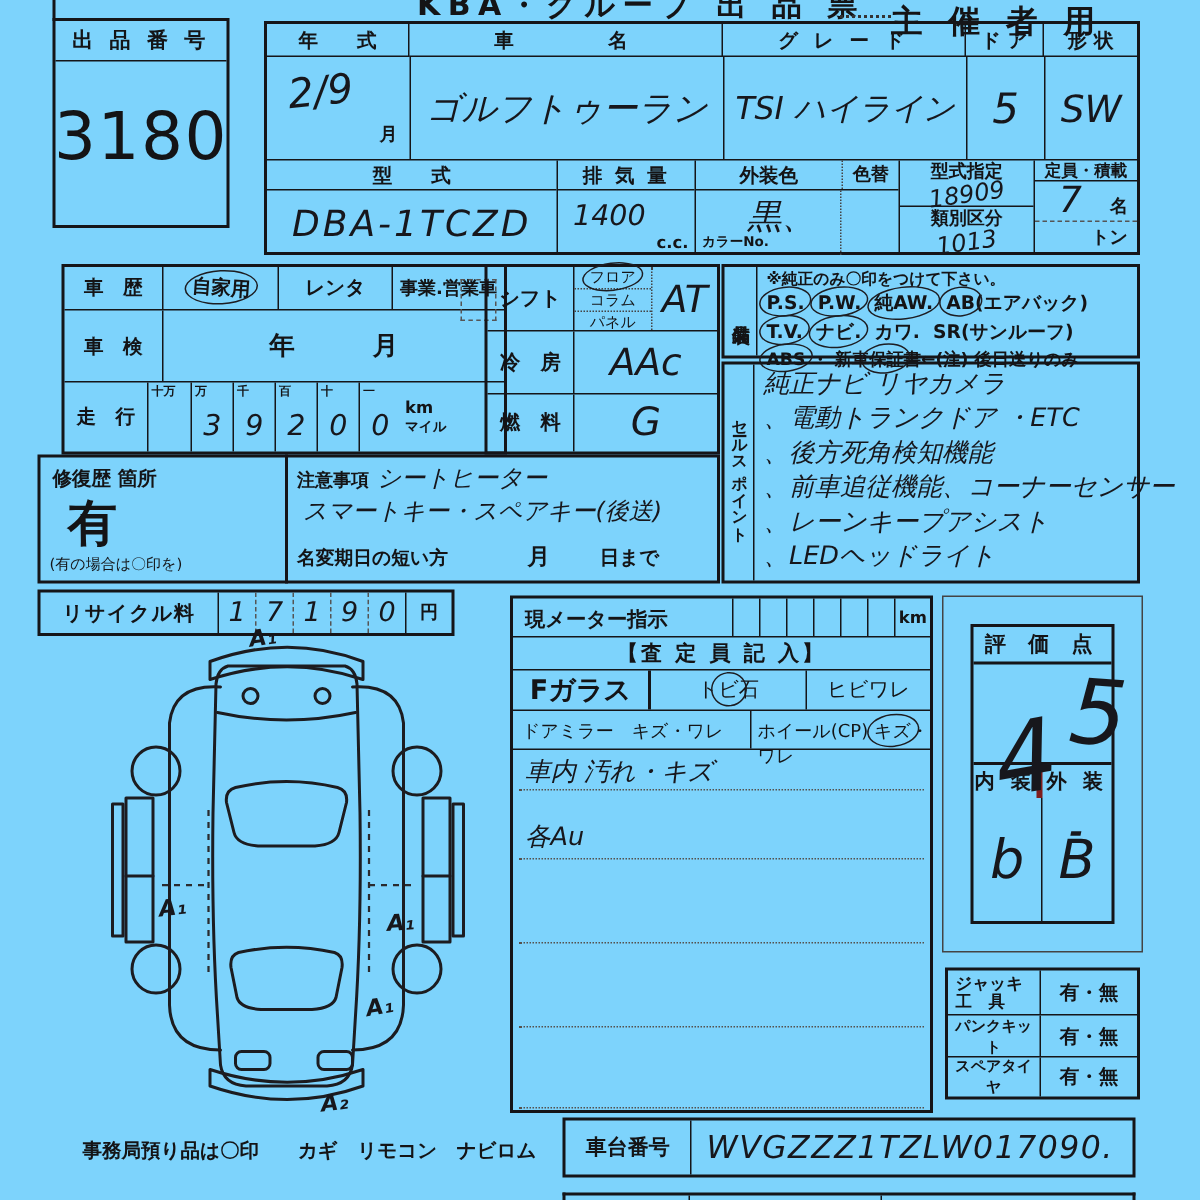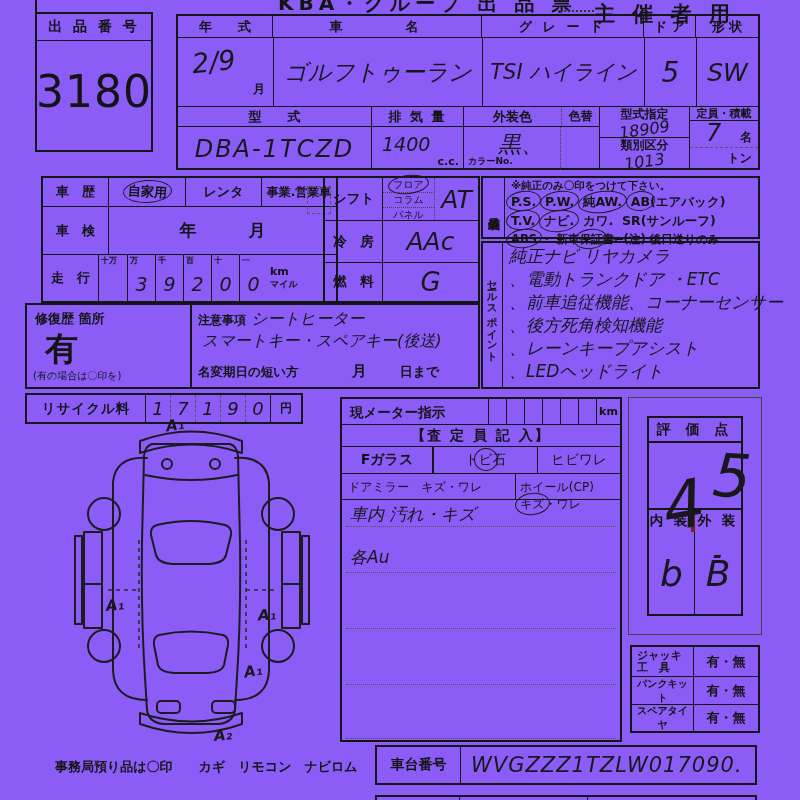--- a/index.html
+++ b/index.html
@@ -1,16 +1,16 @@
 <!DOCTYPE html>
 <html><head>
 <meta charset="utf-8">
 <style>
   html,body{margin:0;padding:0;background:#e8e8e6;}
-  #sheet{position:relative;width:800px;height:800px;background:#8b5cf6;overflow:hidden;
+  #sheet{position:relative;width:800px;height:800px;background:#7dd3fc;overflow:hidden;
          font-family:"DejaVu Sans","Liberation Sans",sans-serif;color:#141416;}
   .abs{position:absolute;box-sizing:border-box;}
   .box{position:absolute;box-sizing:border-box;border:2px solid #151518;background:transparent;}
   .br{border-right:1px solid #151518;} .br2{border-right:2px solid #151518;}
   .bb{border-bottom:1px solid #151518;} .bb2{border-bottom:2px solid #151518;}
   .hdr{font-weight:bold;}
   .cc{display:flex;align-items:center;justify-content:center;text-align:center;box-sizing:border-box;}
   .col{display:flex;flex-direction:column;box-sizing:border-box;}
   .row{display:flex;box-sizing:border-box;}
   .hw{font-style:italic;color:#17171c;}
@@ -270,22 +270,22 @@
       </div>
     </div>
   </div>
 
   <div class="box" style="left:481px;top:241px;width:279px;height:148px;">
     <div class="row" style="height:100%;">
       <div class="cc br vert hdr" style="width:20px;font-size:10.5px;letter-spacing:0px;">セールスポイント</div>
       <div style="flex:1;padding:2px 0 0 6px;">
         <div class="hw" style="font-size:17px;line-height:23px;white-space:nowrap;">純正ナビ リヤカメラ</div>
         <div class="hw" style="font-size:17px;line-height:23px;white-space:nowrap;">、電動トランクドア ・ETC</div>
+        <div class="hw" style="font-size:17px;line-height:23px;white-space:nowrap;">、後方死角検知機能</div>
         <div class="hw" style="font-size:17px;line-height:23px;white-space:nowrap;">、前車追従機能、コーナーセンサー</div>
-        <div class="hw" style="font-size:17px;line-height:23px;white-space:nowrap;">、後方死角検知機能</div>
         <div class="hw" style="font-size:17px;line-height:23px;white-space:nowrap;">、レーンキープアシスト</div>
         <div class="hw" style="font-size:17px;line-height:23px;white-space:nowrap;">、LEDヘッドライト</div>
       </div>
     </div>
   </div>
 
   <div class="box" style="left:340px;top:397px;width:282px;height:345px;">
     <div class="row" style="height:26px;border-bottom:1.5px solid #151518;">
       <div class="hdr" style="flex:1;font-size:13.5px;padding:5px 0 0 8px;">現メーター指示</div>
       <div class="row">
@@ -293,30 +293,30 @@
         <div style="width:17px;border-left:1px solid #151518;"></div>
         <div style="width:17px;border-left:1px solid #151518;"></div>
         <div style="width:17px;border-left:1px solid #151518;"></div>
         <div style="width:17px;border-left:1px solid #151518;"></div>
         <div style="width:17px;border-left:1px solid #151518;"></div>
       </div>
       <div class="cc hdr" style="width:24px;border-left:1px solid #151518;font-size:11px;">km</div>
     </div>
     <div class="cc hdr" style="height:22px;border-bottom:1.5px solid #151518;font-size:14px;letter-spacing:2px;">【査 定 員 記 入】</div>
     <div class="row bb" style="height:27px;">
-      <div class="cc hdr br2" style="width:92px;font-size:14px;">Fガラス</div>
+      <div class="cc hdr br2" style="width:92px;font-size:18px;">Fガラス</div>
       <div class="cc br" style="width:104px;font-size:13.5px;">
         <span>ト</span>
           <span class="circ"><span>ビ</span></span>
           <span>石</span>
       </div>
       <div class="cc" style="flex:1;font-size:13.5px;">ヒビワレ</div>
     </div>
     <div class="row" style="height:26px;border-bottom:1.5px solid #151518;">
-      <div class="br" style="width:150px;font-size:12px;padding:5px 17px 0 6px;">ドアミラー　キズ・ワレ</div>
+      <div class="br" style="width:150px;font-size:12px;padding:5px 2px 0 6px;">ドアミラー　キズ・ワレ</div>
       <div style="flex:1;font-size:12px;padding:5px 0 0 4px;">
         <span>ホイール(CP)</span>&nbsp;<span class="circ"><span>キズ</span></span><span>・ワレ</span>
       </div>
     </div>
     <div style="position:relative;height:242px;">
       <div class="hw" style="position:absolute;left:8px;top:3px;font-size:17px;">車内 汚れ・キズ</div>
       <div class="hw" style="position:absolute;left:8px;top:46px;font-size:17px;">各Au</div>
       <div class="dotline" style="top:26px;"></div>
       <div class="dotline" style="top:72px;"></div>
       <div class="dotline" style="top:128px;"></div>

